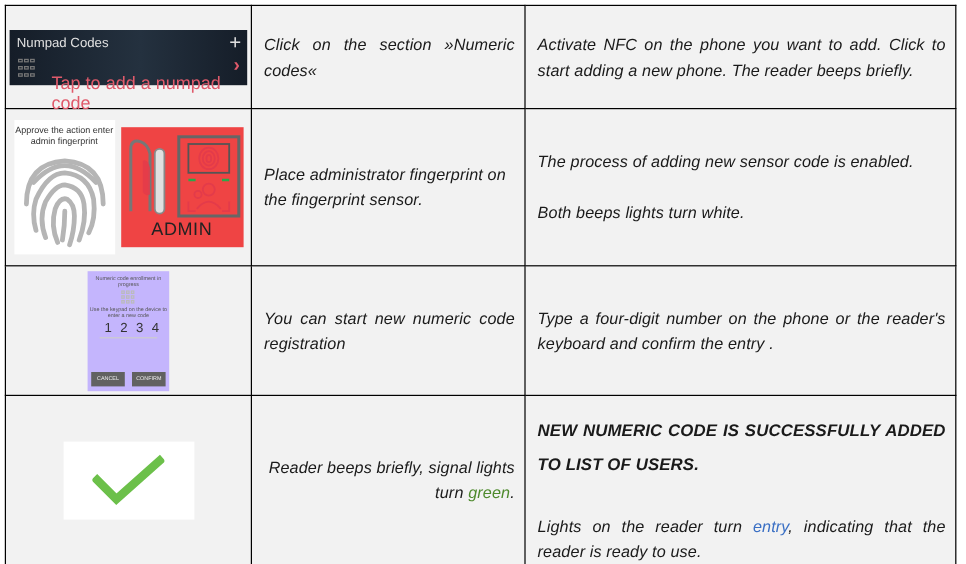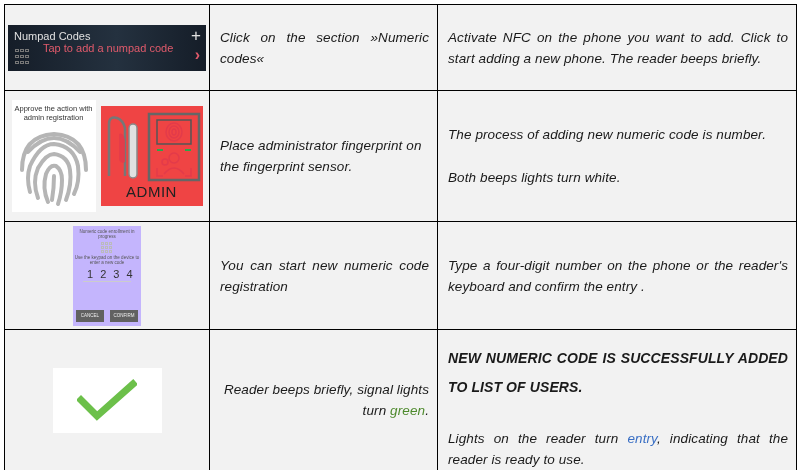--- a/index.html
+++ b/index.html
@@ -16,21 +16,21 @@
     .green { color:#4e8a2d; }
     .blue { color:#3a6fc4; }
     .bold { font-weight:bold; font-size:14px; line-height:29px; }
 
     
     .numpad-bar { margin:0 auto; width:198px; height:46px;
       background:linear-gradient(90deg,#151d28 0%,#24313f 55%,#151d28 100%);
       position:relative; color:#e6e6e6; }
     .numpad-title { position:absolute; left:6px; top:5px; font-size:11px; color:#e0e0e0; }
     .numpad-plus { position:absolute; right:5px; top:1px; font-size:17px; color:#e0e0e0; font-weight:300; }
-    .numpad-sub { position:absolute; left:35px; top:17px; font-size:11px; color:#e05a6b; }
+    .numpad-sub { position:absolute; left:35px; top:36px; font-size:15px; color:#e05a6b; }
     .numpad-chev { position:absolute; right:6px; top:21px; font-size:16px; color:#e05a6b; font-weight:bold; }
     .keypad-icon { position:absolute; left:7px; top:24px; width:14px; height:18px;
       display:grid; grid-template-columns:repeat(3,4px); gap:1px; }
     .keypad-icon span { width:4px; height:3px; border:1px solid #777; box-sizing:border-box; }
 
     
     .r2wrap { display:flex; align-items:center; justify-content:center; gap:5px; }
     .fp-panel { width:84px; height:112px; background:#fff; position:relative; }
     .fp-cap { font-size:7.5px; line-height:9px; text-align:center; color:#333; padding-top:4px; }
     .admin-panel { width:102px; height:100px; background:#ef4444; position:relative; }
@@ -90,21 +90,21 @@
       <div class="txt">
             <p>Activate NFC on the phone you want to add. Click to start adding a new phone. The reader beeps briefly.</p>
           </div>
     </td>
   </tr>
 
   <tr class="r2">
     <td>
       <div class="r2wrap">
         <div class="fp-panel">
-          <div class="fp-cap">Approve the action with admin registration</div>
+          <div class="fp-cap">Approve the action enter admin fingerprint</div>
           <svg width="84" height="88" viewBox="0 0 84 88" style="position:absolute;left:0;top:22px;">
             <g fill="none" stroke="#b5b5b5" stroke-width="4" stroke-linecap="round">
               <path d="M16 30 Q42 2 68 30"></path>
               <path d="M10 48 Q10 14 42 12 Q74 14 74 48"></path>
               <path d="M18 70 Q14 56 18 44 Q28 22 42 22 Q62 24 66 44 Q68 60 62 72"></path>
               <path d="M26 76 Q20 60 26 46 Q34 32 42 32 Q56 34 58 48 Q60 62 54 78"></path>
               <path d="M36 80 Q30 66 34 52 Q38 42 44 44 Q50 48 50 58 Q50 70 46 82"></path>
               <path d="M42 54 Q42 66 40 78"></path>
             </g>
           </svg>
@@ -133,21 +133,21 @@
         </div>
       </div>
     </td>
     <td>
       <div class="txt" style="text-align:left;">
             <p>Place administrator fingerprint on the fingerprint sensor.</p>
           </div>
     </td>
     <td>
       <div class="txt">
-        <p>The process of adding new numeric code is number.</p>
+        <p>The process of adding new sensor code is enabled.</p>
         <div class="gap"></div>
         <p>Both beeps lights turn white.</p>
       </div>
     </td>
   </tr>
 
   <tr class="r3">
     <td>
       <div class="phone">
         <div class="t1">Numeric code enrollment in progress</div>

